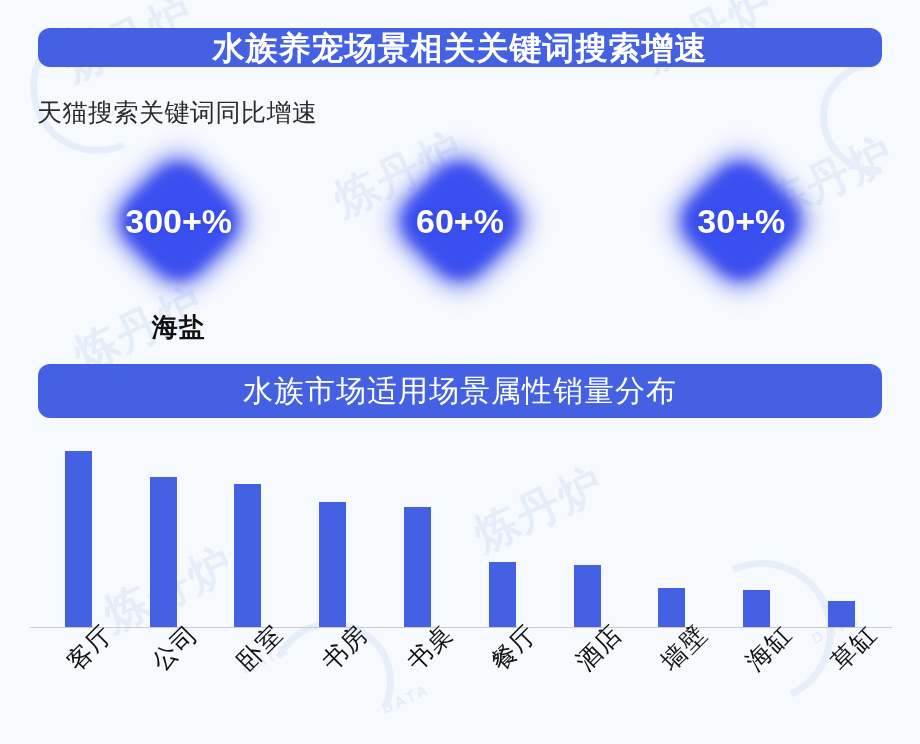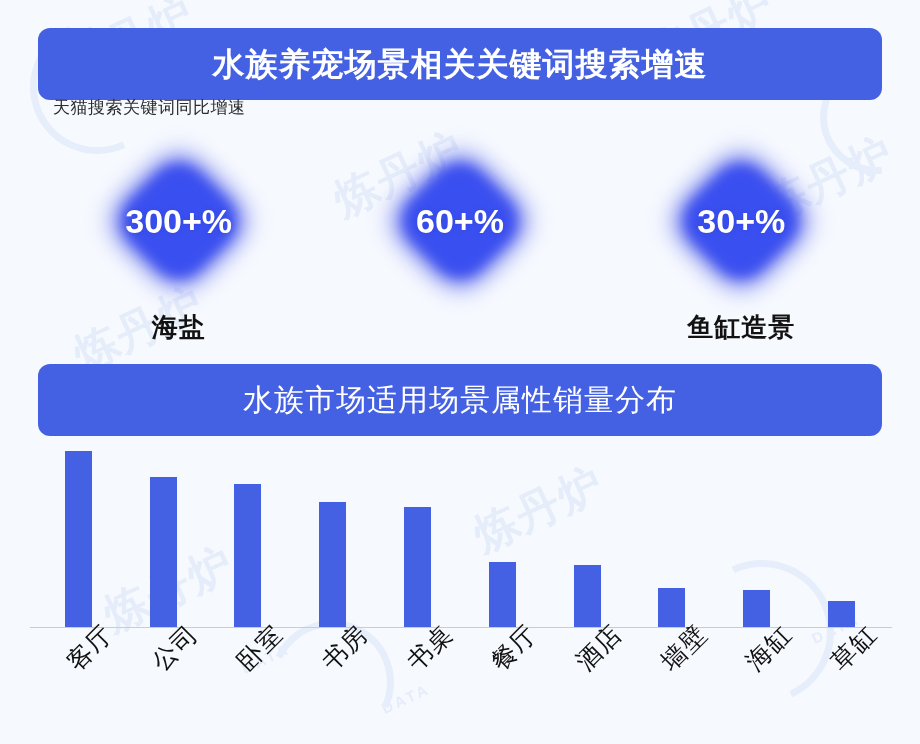--- a/index.html
+++ b/index.html
@@ -69,40 +69,40 @@
   }
   .banner-title {
     color: #ffffff;
     font-size: 31px;
     font-weight: 700;
     letter-spacing: 1px;
     line-height: 1;
   }
   #banner-main {
     top: 28px;
-    height: 72px;
+    height: 39px;
   }
   #banner-main .banner-title {
     font-weight: 700;
     font-size: 32px;
   }
   #banner-secondary {
     top: 364px;
-    height: 72px;
+    height: 54px;
   }
   #banner-secondary .banner-title {
     font-weight: 400;
     font-size: 30px;
   }
 
   .subtitle {
     position: absolute;
-    left: 53px;
+    left: 37px;
     top: 96px;
-    font-size: 17px;
+    font-size: 25px;
     color: #2b2b2b;
     font-weight: 400;
     letter-spacing: .5px;
   }
 
   
   .badge-row {
     position: absolute;
     top: 146px;
     left: 38px;
@@ -273,21 +273,20 @@
         <div class="badge-value">60+%</div>
       </div>
     </div>
 
     <div class="badge-cell">
       <div class="badge-shape-wrap">
         <div class="badge-diamond"></div>
         <div class="badge-diamond inner"></div>
         <div class="badge-value">30+%</div>
       </div>
-      <div class="badge-label">鱼缸造景</div>
     </div>
 
   </div>
 
   <div class="banner" id="banner-secondary">
     <div class="banner-title">水族市场适用场景属性销量分布</div>
   </div>
 
   <div class="chart">
     <div class="bars" id="bars-container">

